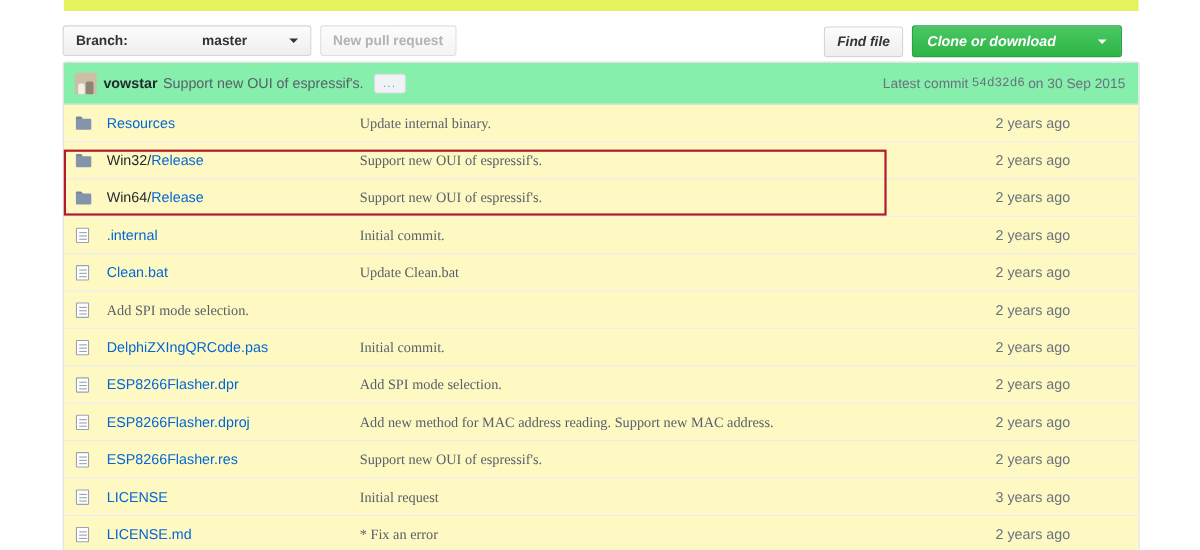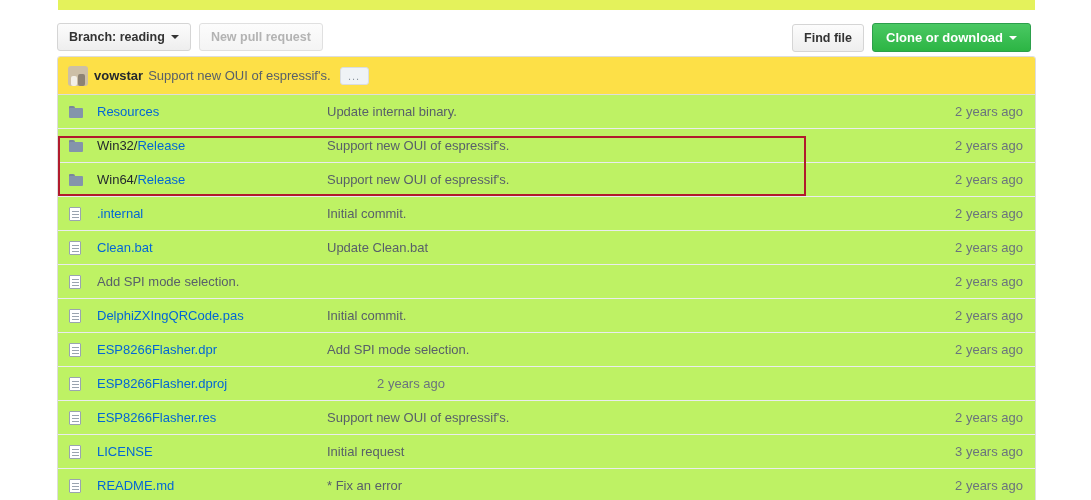--- a/index.html
+++ b/index.html
@@ -51,20 +51,21 @@
     padding: 0 11px;
     font-size: 12.5px;
     font-weight: bold;
     border: 1px solid #d5d5d5;
     border-radius: 3px;
     background-image: linear-gradient(#fcfcfc, #eeeeee);
     color: #333333;
     white-space: nowrap;
     cursor: pointer;
     user-select: none;
+    gap: 32px;
   }
   #branch-button {
     color: #333;
   }
   .caret {
     display: inline-block;
     width: 0;
     height: 0;
     margin-left: 6px;
     border-left: 4px solid transparent;
@@ -73,24 +74,25 @@
   }
   #new-pull-request-button {
     margin-left: 8px;
     color: #b3b3b3;
     border-color: #e0e0e0;
     background-image: linear-gradient(#fcfcfc, #f4f4f4);
     font-weight: bold;
   }
   #toolbar-right {
     position: absolute;
-    right: 5px;
+    right: 16px;
     top: 5px;
     display: flex;
     align-items: flex-end;
+    font-style: italic;
   }
   #find-file-button {
     margin-right: 8px;
   }
   #clone-download-button {
     border-color: #2c9f4b;
     background-image: linear-gradient(#4ac863, #2cb544);
     color: #ffffff;
     height: 29px;
     padding: 5px 13px;
@@ -104,21 +106,21 @@
     background: #ffffff;
     overflow: hidden;
   }
 
   
   #commit-header {
     display: flex;
     align-items: center;
     height: 37px;
     padding: 0 10px;
-    background: #fde047;
+    background: #86efac;
     border-bottom: 1px solid #dddddd;
     font-size: 13px;
     color: #586069;
     position: relative;
   }
   #commit-avatar {
     width: 20px;
     height: 20px;
     border-radius: 3px;
     margin-right: 6px;
@@ -186,21 +188,21 @@
     color: #6a737d;
   }
 
   
   .file-row {
     display: flex;
     align-items: center;
     height: 33px;
     border-top: 1px solid #eaecef;
     font-size: 13px;
-    background: #bef264;
+    background: #fef9c3;
   }
   .file-row:first-child {
     border-top: none;
   }
   .col-icon {
     width: 28px;
     flex: none;
     padding-left: 11px;
     display: flex;
     align-items: center;
@@ -210,25 +212,26 @@
     flex: none;
     overflow: hidden;
     white-space: nowrap;
   }
   .col-msg {
     flex: 1 1 auto;
     color: #586069;
     overflow: hidden;
     white-space: nowrap;
     padding-right: 10px;
+    font-family: Liberation Serif, serif;
   }
   .col-age {
     width: 118px;
     flex: none;
-    text-align: right;
+    text-align: left;
     color: #6a737d;
     padding-right: 12px;
     white-space: nowrap;
   }
   .name-link {
     color: #0366d6;
     text-decoration: none;
     cursor: pointer;
   }
   .name-dir-prefix {
@@ -294,40 +297,45 @@
 </style>
 </head>
 <body>
 
 <div id="highlight-bar"></div>
 
 <div id="page">
 
   <div id="toolbar">
     <div class="btn" id="branch-button">
-      <span>Branch:</span>&nbsp;<span class="branch-name">reading</span><span class="caret"></span>
+      <span>Branch:</span>&nbsp;<span class="branch-name">master</span><span class="caret"></span>
     </div>
     <div class="btn" id="new-pull-request-button">New pull request</div>
 
     <div id="toolbar-right">
       <div class="btn" id="find-file-button">Find file</div>
       <div class="btn" id="clone-download-button">
         <span>Clone or download</span>
           <span class="caret"></span>
       </div>
     </div>
   </div>
 
   <div id="file-table">
 
     <div id="commit-header">
       <div id="commit-avatar"></div>
       <span id="commit-author">vowstar</span>
       <span id="commit-message">Support new OUI of espressif's.</span>
       <span id="commit-expand">...</span>
+      <div id="latest-commit">
+        <span>Latest commit</span>
+        <span class="sha">54d32d6</span>
+        <span>on</span>&nbsp;<span>30 Sep 2015</span>
+      </div>
     </div>
 
     <div id="file-rows">
         <div class="file-row">
           <div class="col-icon">
             <span class="icon-folder"></span>
           </div>
           <div class="col-name"><span class="name-link"><span>Resources</span></span></div>
           <div class="col-msg">Update internal binary.</div>
           <div class="col-age">2 years ago</div>
@@ -385,20 +393,21 @@
           </div>
           <div class="col-name"><span class="name-link"><span>ESP8266Flasher.dpr</span></span></div>
           <div class="col-msg">Add SPI mode selection.</div>
           <div class="col-age">2 years ago</div>
         </div>
         <div class="file-row">
           <div class="col-icon">
             <span class="icon-file"></span>
           </div>
           <div class="col-name"><span class="name-link"><span>ESP8266Flasher.dproj</span></span></div>
+          <div class="col-msg">Add new method for MAC address reading. Support new MAC address.</div>
           <div class="col-age">2 years ago</div>
         </div>
         <div class="file-row">
           <div class="col-icon">
             <span class="icon-file"></span>
           </div>
           <div class="col-name"><span class="name-link"><span>ESP8266Flasher.res</span></span></div>
           <div class="col-msg">Support new OUI of espressif's.</div>
           <div class="col-age">2 years ago</div>
         </div>
@@ -407,21 +416,21 @@
             <span class="icon-file"></span>
           </div>
           <div class="col-name"><span class="name-link"><span>LICENSE</span></span></div>
           <div class="col-msg">Initial request</div>
           <div class="col-age">3 years ago</div>
         </div>
         <div class="file-row">
           <div class="col-icon">
             <span class="icon-file"></span>
           </div>
-          <div class="col-name"><span class="name-link"><span>README.md</span></span></div>
+          <div class="col-name"><span class="name-link"><span>LICENSE.md</span></span></div>
           <div class="col-msg">* Fix an error</div>
           <div class="col-age">2 years ago</div>
         </div>
       </div>
 
   </div>
 </div>
 
 <div id="annotation-box"></div>
 

